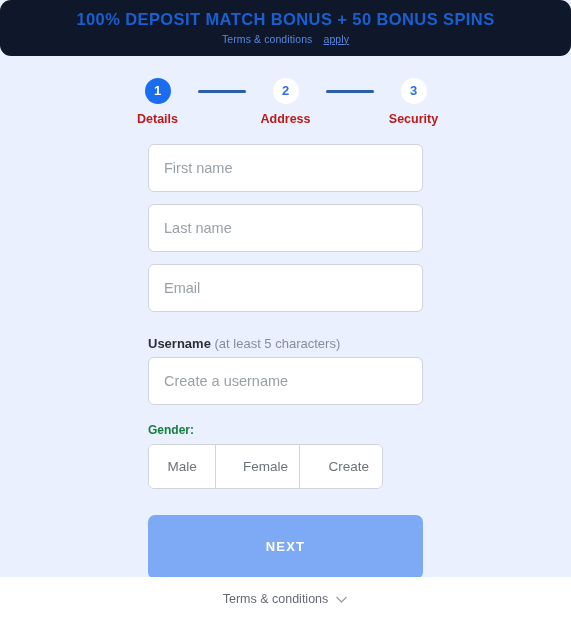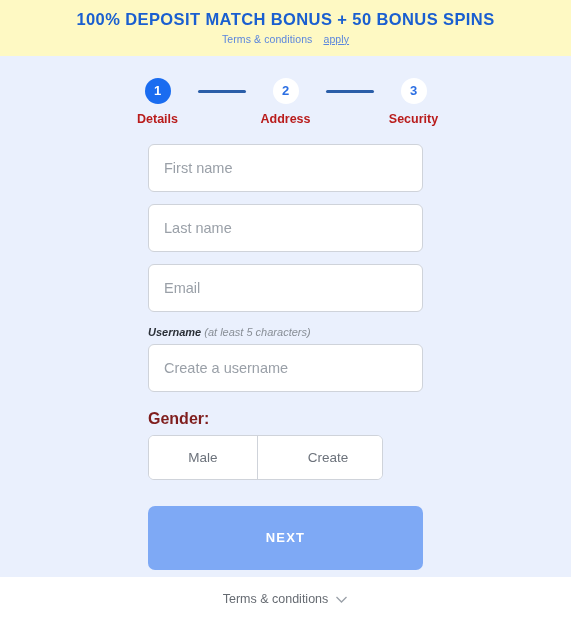--- a/index.html
+++ b/index.html
@@ -17,23 +17,24 @@
     width: 571px;
     height: 621px;
     position: relative;
     display: flex;
     flex-direction: column;
     background: #eaf0fd;
   }
 
   
   .banner {
-    background: #fef9c3;
+    background: #0f172a;
     padding: 9px 0 11px 0;
     text-align: center;
+    border-radius: 11px;
   }
   .banner-title {
     color: #1a5fd0;
     font-size: 16.5px;
     font-weight: bold;
     letter-spacing: 0.4px;
     text-transform: uppercase;
     line-height: 1.25;
   }
   .banner-sub {
@@ -109,39 +110,38 @@
     font-size: 14.5px;
     color: #3a3f47;
     padding: 0 15px;
     margin-bottom: 12px;
     outline: none;
   }
   .field::placeholder {
     color: #9aa0a8;
   }
   .field-label {
-    font-size: 11px;
+    font-size: 13px;
     color: #2b3038;
     margin-bottom: 6px;
-    margin-top: 2px;
-    font-style: italic;
+    margin-top: 12px;
   }
   .field-label .strong {
     font-weight: bold;
   }
   .field-label .hint {
     color: #888e96;
     font-weight: normal;
   }
 
   
   .gender-label {
-    font-size: 16px;
-    font-weight: bold;
-    color: #7f1d1d;
+    font-size: 12px;
+    font-weight: bold;
+    color: #15803d;
     margin-top: 6px;
     margin-bottom: 7px;
   }
   .gender-group {
     display: flex;
     width: 233px;
     height: 43px;
     border: 1px solid #cfd3da;
     border-radius: 6px;
     overflow: hidden;
@@ -264,20 +264,21 @@
 
     <input class="field" type="email" placeholder="Email" style="">
 
     <div class="field-label"><span class="strong">Username</span> <span class="hint">(at least 5 characters)</span></div>
 
     <input class="field" type="text" placeholder="Create a username" style="">
 
     <div class="gender-label">Gender:</div>
     <div class="gender-group">
       <div class="gender-opt">Male</div>
+      <div class="gender-opt">Female</div>
       <div class="gender-opt">Create</div>
     </div>
 
     <button class="next-btn">NEXT</button>
   </div>
 
   <div class="badges">
 
     <div class="badge">
       <div class="badge-icon">

